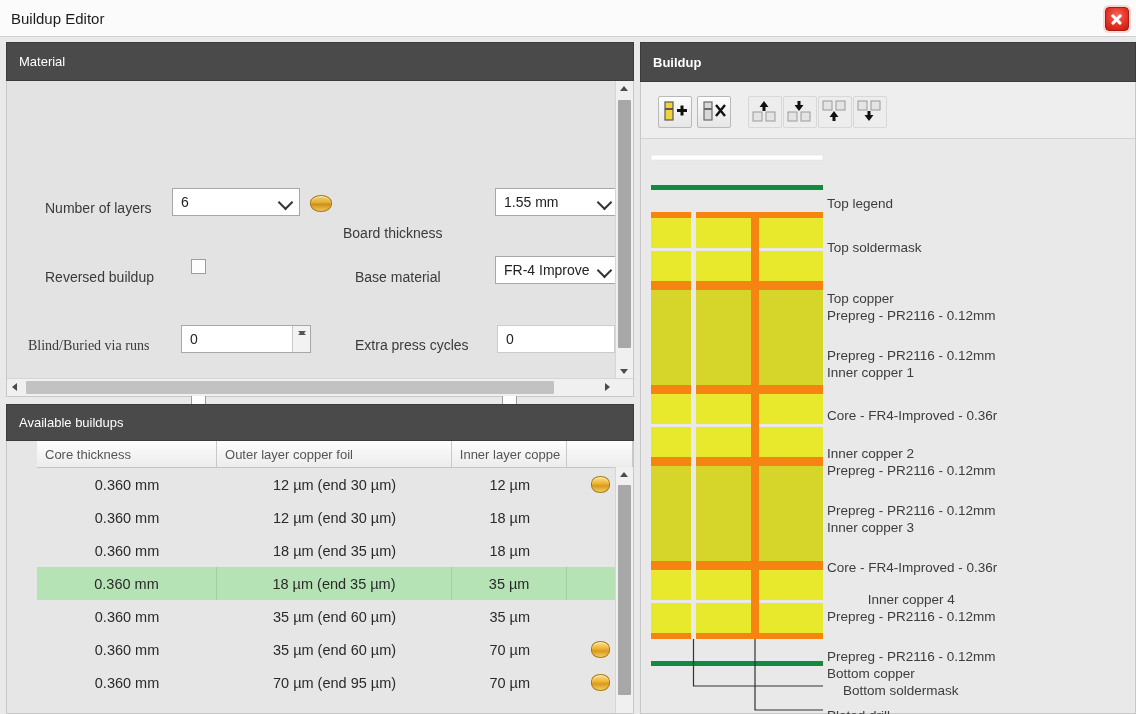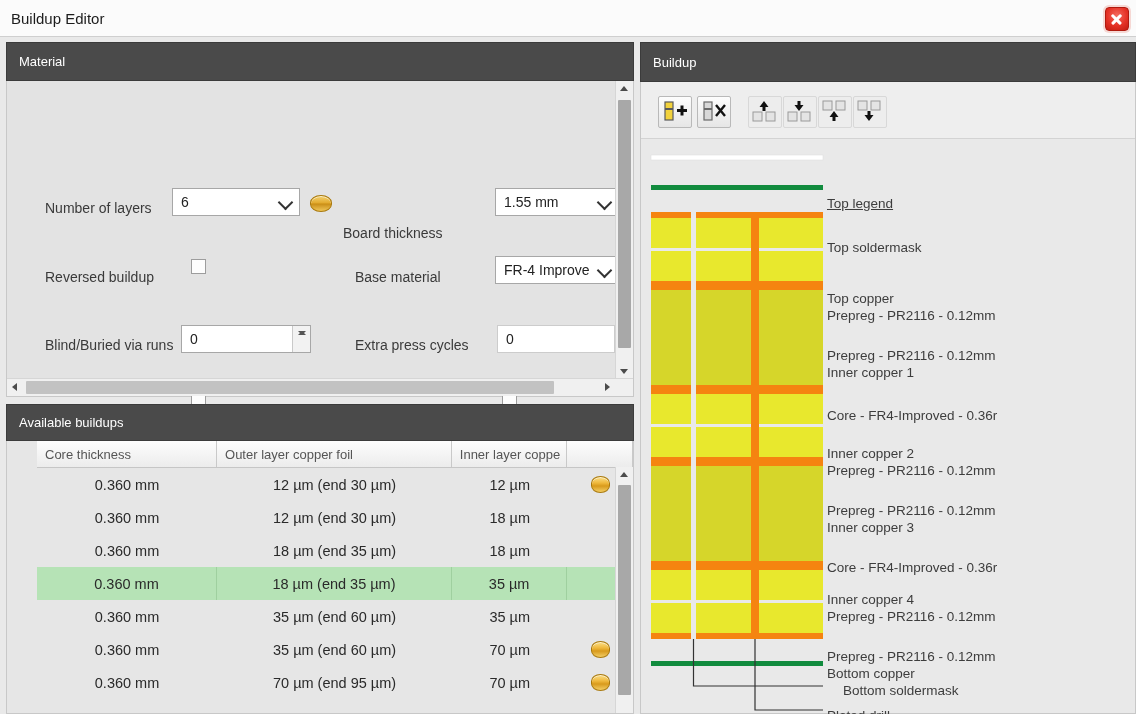--- a/index.html
+++ b/index.html
@@ -236,21 +236,21 @@
   .c0 { width: 184px; }
   .c1 { width: 240px; }
   .c2 { width: 118px; }
   .c3 { width: 67px; }
 
   
   .buildup-panel {
     position: absolute; left: 640px; top: 42px;
     width: 496px; height: 672px;
   }
-  .buildup-panel .panel-header { height: 40px; }
+  .buildup-panel .panel-header { height: 40px; font-weight: bold; }
   .buildup-body {
     position: relative;
     width: 496px; height: 632px;
     background: #e9e9e9;
     border: 1px solid #c8c8c8; border-top: none;
     box-sizing: border-box;
   }
   .toolbar {
     position: absolute; left: 0; top: 0;
     width: 494px; height: 56px;
@@ -317,21 +317,21 @@
       <div class="chk" style="position:absolute; left:184px; top:178px;"></div>
 
       <div class="frow" style="left:348px; top:187px;">
         <div class="flabel" style="width:130px;">Base material</div>
       </div>
       <div class="ddl" style="position:absolute; left:488px; top:175px; width:124px;">
         <span class="ddl-val">FR-4 Improve</span>
         <span class="chev"></span>
       </div>
 
-      <div class="frow" style="left:38px; top:255px;">
+      <div class="frow" style="left:21px; top:255px;font-family:Liberation Serif, serif;">
         <div class="flabel" style="width:130px;">Blind/Buried via runs</div>
       </div>
       <div class="spin" style="position:absolute; left:174px; top:244px;">
         <span>0</span>
         <span class="spin-btns">
           <span class="sb top"></span>
           <span class="sb bot"></span>
         </span>
       </div>
 
@@ -560,21 +560,21 @@
           <rect x="50" y="73" width="5" height="427" fill="#e9e9e9"></rect>
 
           <rect x="10" y="522" width="172" height="5" fill="#118b3e"></rect>
 
           <path d="M114 500 L114 571 L182 571" stroke="#333" stroke-width="1.2" fill="none"></path>
           <path d="M52.5 500 L52.5 547 L182 547" stroke="#333" stroke-width="1.2" fill="none"></path>
         </svg>
       </div>
 
       <div id="legend">
-          <div class="legend-line" style="left: 186px; top: 113px; text-decoration: underline;">
+          <div class="legend-line" style="left: 186px; top: 113px;">
             <div>Top legend</div>
           </div>
           <div class="legend-line" style="left: 186px; top: 157px;">
             <div>Top soldermask</div>
           </div>
           <div class="legend-line" style="left: 186px; top: 208px;">
             <div>Top copper</div>
             <div>Prepreg - PR2116 - 0.12mm</div>
           </div>
           <div class="legend-line" style="left: 186px; top: 265px;">
@@ -588,21 +588,21 @@
             <div>Inner copper 2</div>
             <div>Prepreg - PR2116 - 0.12mm</div>
           </div>
           <div class="legend-line" style="left: 186px; top: 420px;">
             <div>Prepreg - PR2116 - 0.12mm</div>
             <div>Inner copper 3</div>
           </div>
           <div class="legend-line" style="left: 186px; top: 477px;">
             <div>Core - FR4-Improved - 0.36r</div>
           </div>
-          <div class="legend-line" style="left: 186px; top: 509px;">
+          <div class="legend-line" style="left: 186px; top: 509px; text-align: center;">
             <div>Inner copper 4</div>
             <div>Prepreg - PR2116 - 0.12mm</div>
           </div>
           <div class="legend-line" style="left: 186px; top: 566px;">
             <div>Prepreg - PR2116 - 0.12mm</div>
             <div>Bottom copper</div>
           </div>
           <div class="legend-line" style="left: 202px; top: 600px;">
             <div>Bottom soldermask</div>
           </div>

